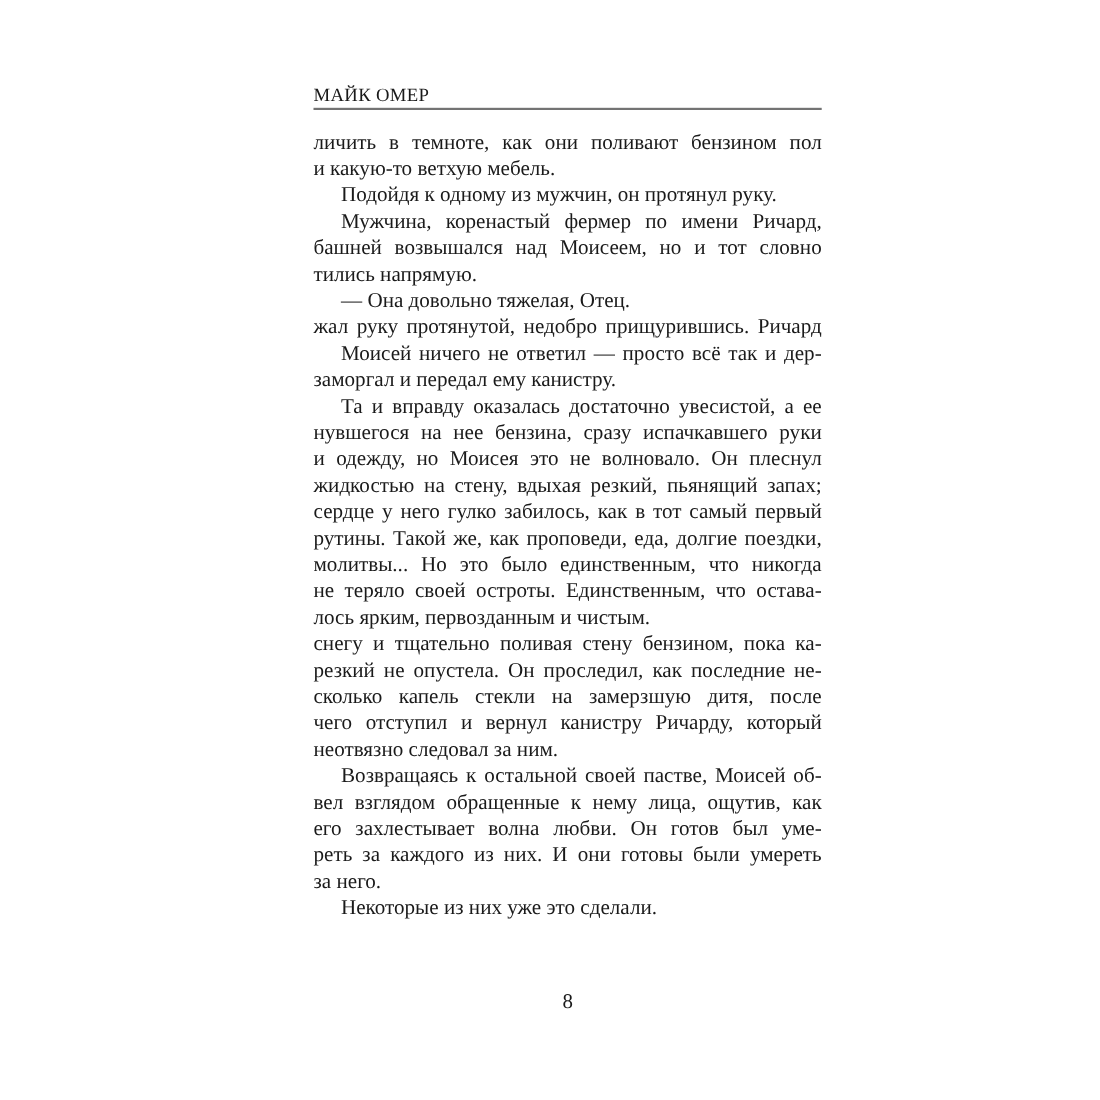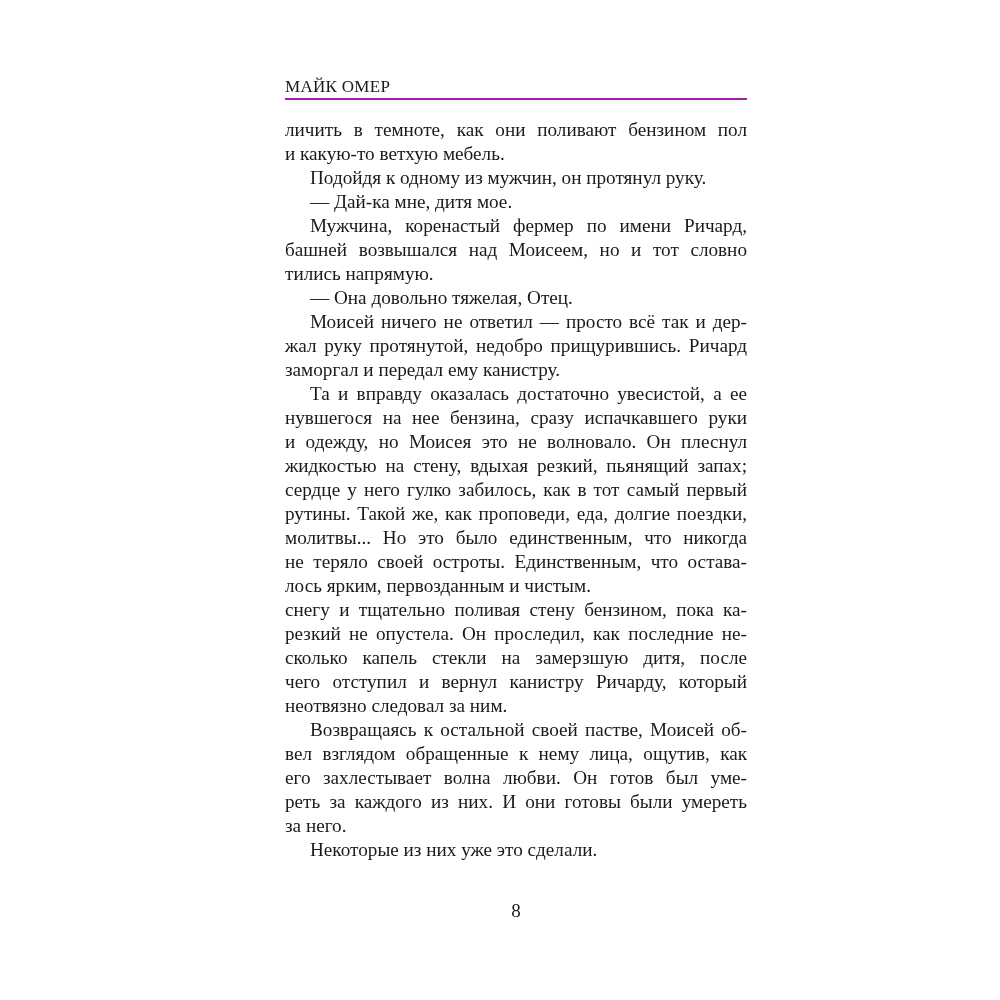--- a/index.html
+++ b/index.html
@@ -21,21 +21,21 @@
       top: 0;
       width: 462px;
       height: 1000px;
     }
     .running-head {
       position: absolute;
       left: 0;
       top: 78px;
       width: 462px;
       height: 20px;
-      border-bottom: 2px solid #a21caf;
+      border-bottom: 2px solid #737373;
     }
     .running-head-title {
       position: absolute;
       left: 0;
       top: 0;
       font-size: 17px;
       line-height: 18px;
       letter-spacing: 0.3px;
       color: #1a1a1a;
     }
@@ -76,27 +76,26 @@
 
 <div class="page">
   <div class="running-head">
     <span class="running-head-title">МАЙК ОМЕР</span>
   </div>
 
   <div class="body-text" id="body-text">
       <div class="line">личить в темноте, как они поливают бензином пол</div>
       <div class="line last">и какую-то ветхую мебель.</div>
       <div class="line indent last">Подойдя к одному из мужчин, он протянул руку.</div>
-      <div class="line indent last">— Дай-ка мне, дитя мое.</div>
       <div class="line indent">Мужчина, коренастый фермер по имени Ричард,</div>
       <div class="line">башней возвышался над Моисеем, но и тот словно</div>
       <div class="line last">тились напрямую.</div>
       <div class="line indent last">— Она довольно тяжелая, Отец.</div>
+      <div class="line">жал руку протянутой, недобро прищурившись. Ричард</div>
       <div class="line indent">Моисей ничего не ответил — просто всё так и дер-</div>
-      <div class="line">жал руку протянутой, недобро прищурившись. Ричард</div>
       <div class="line last">заморгал и передал ему канистру.</div>
       <div class="line indent">Та и вправду оказалась достаточно увесистой, а ее</div>
       <div class="line">нувшегося на нее бензина, сразу испачкавшего руки</div>
       <div class="line">и одежду, но Моисея это не волновало. Он плеснул</div>
       <div class="line">жидкостью на стену, вдыхая резкий, пьянящий запах;</div>
       <div class="line">сердце у него гулко забилось, как в тот самый первый</div>
       <div class="line">рутины. Такой же, как проповеди, еда, долгие поездки,</div>
       <div class="line">молитвы... Но это было единственным, что никогда</div>
       <div class="line">не теряло своей остроты. Единственным, что остава-</div>
       <div class="line last">лось ярким, первозданным и чистым.</div>

